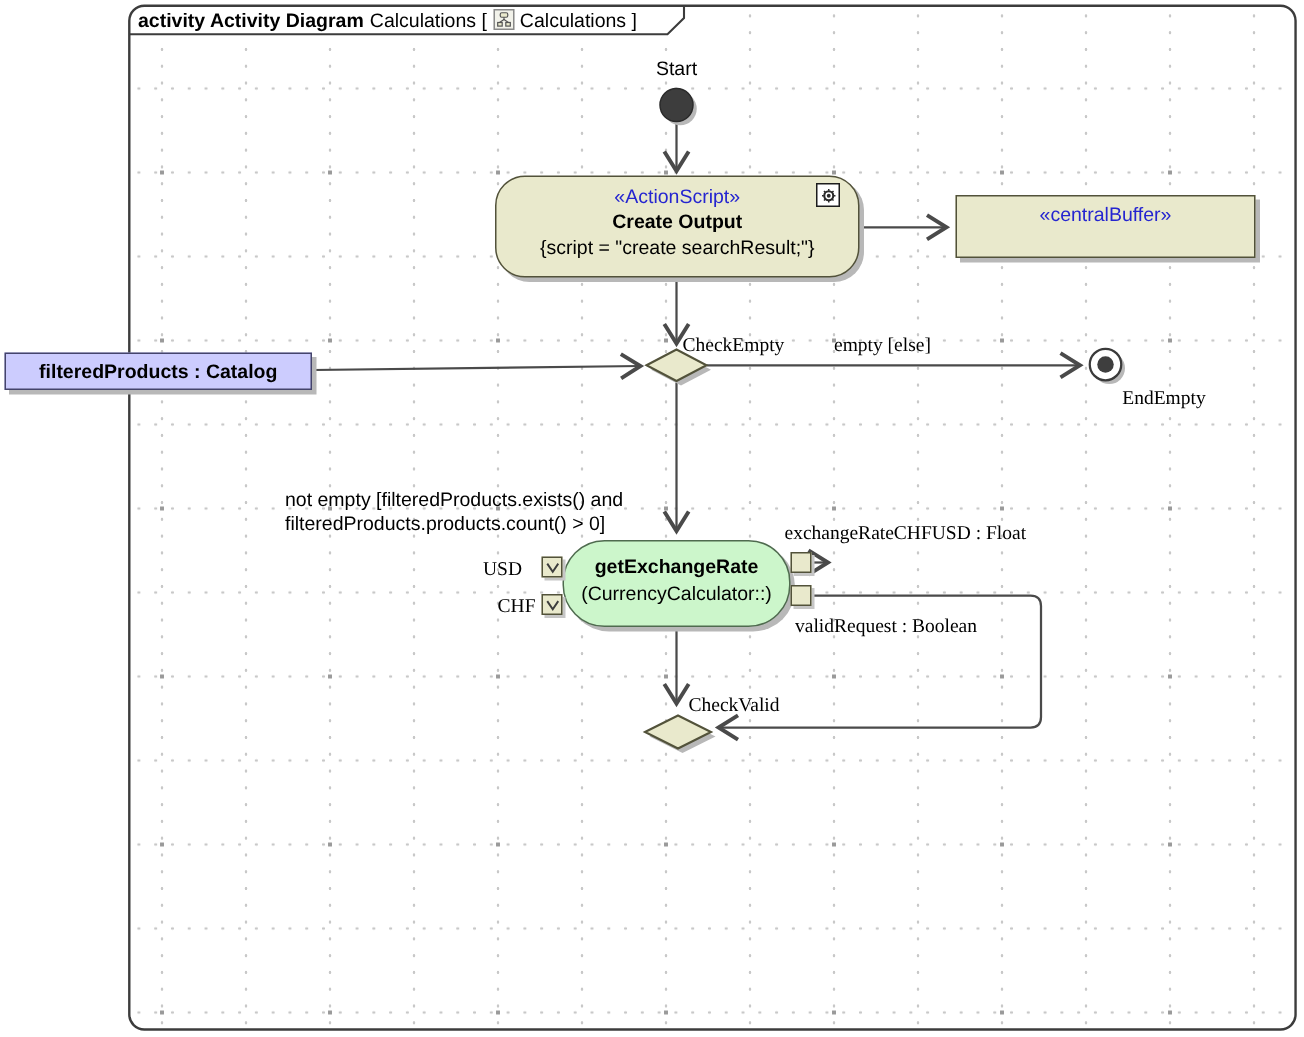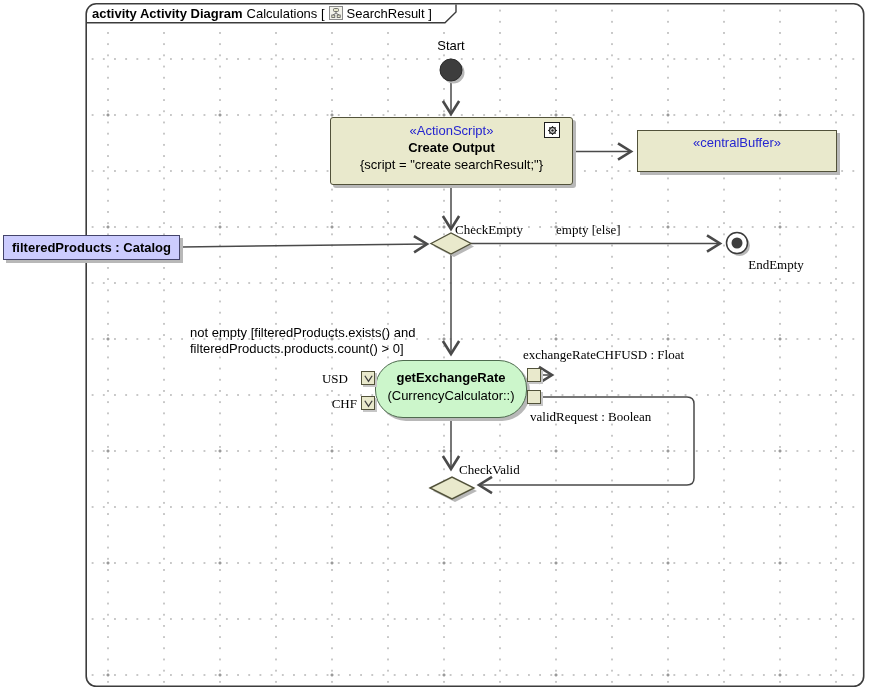--- a/index.html
+++ b/index.html
@@ -20,21 +20,21 @@
   }
   svg.layer { position:absolute; left:0; top:0; }
   .abs { position:absolute; white-space:nowrap; }
 
   .node {
     position:absolute; box-sizing:border-box;
     background:#e9e9cc; border:1.5px solid #52523a;
     box-shadow:3px 3px 0 #b8b8b8;
     display:flex; flex-direction:column; align-items:center;
   }
-  .rounded { border-radius:3px; }
+  .rounded { border-radius:20px; }
   .action-green { background:#ccf6cb; border-color:#4f6b4f; border-radius:28px; }
   .object-node { background:#ccccfe; border-color:#44446b; justify-content:center; }
   .stereotype { color:#2525d0; line-height:17px; }
   .node-name { font-weight:bold; line-height:17px; }
   .node-body { line-height:17px; }
 
   .pin {
     position:absolute; width:14px; height:14px; box-sizing:border-box;
     background:#e9e9cc; border:1.2px solid #52523a; box-shadow:2px 2px 0 #c6c6c6;
     display:flex; align-items:center; justify-content:center;
@@ -103,21 +103,21 @@
     <span class="title-bold">activity Activity Diagram</span>
     <span>Calculations [</span>
     <span class="mini-icon">
       <svg width="10" height="10" viewBox="0 0 10 10">
         <rect x="2.5" y="0.5" width="5" height="3" rx="1" fill="#e9e9cc" stroke="#555" stroke-width="0.8"></rect>
         <path d="M5,3.5 V5 M5,5 L2,7 M5,5 L8,7" stroke="#555" stroke-width="0.8" fill="none"></path>
         <rect x="0.8" y="7" width="3" height="2.4" fill="#e9e9cc" stroke="#555" stroke-width="0.8"></rect>
         <rect x="6.2" y="7" width="3" height="2.4" fill="#e9e9cc" stroke="#555" stroke-width="0.8"></rect>
       </svg>
     </span>
-    <span>SearchResult ]</span>
+    <span>Calculations ]</span>
   </div>
 
   <div class="abs" style="left:420px; top:38px; width:62px; text-align:center;">Start</div>
 
   <div class="node rounded" style="left:330px; top:117px; width:243px; height:68px; padding-top:4px;">
     <div class="stereotype">«ActionScript»</div>
     <div class="node-name">Create Output</div>
     <div class="node-body">{script = "create searchResult;"}</div>
   </div>
   <div class="gear-badge">
@@ -125,21 +125,21 @@
       <circle cx="5.5" cy="5.5" r="3" fill="none" stroke="#2a2a2a" stroke-width="1.4"></circle>
       <circle cx="5.5" cy="5.5" r="1.3" fill="#2a2a2a"></circle>
       <path d="M5.5,1 V2.2 M5.5,8.8 V10 M1,5.5 H2.2 M8.8,5.5 H10 M2.3,2.3 L3.2,3.2 M7.8,7.8 L8.7,8.7 M8.7,2.3 L7.8,3.2 M3.2,7.8 L2.3,8.7" stroke="#2a2a2a" stroke-width="1"></path>
     </svg>
   </div>
 
   <div class="node" style="left:637px; top:130px; width:200px; height:42px; padding-top:4px;">
     <div class="stereotype" style="line-height:16px;">«centralBuffer»</div>
   </div>
 
-  <div class="node object-node" style="left:3px; top:235px; width:177px; height:25px;">
+  <div class="node object-node" style="left:3px; top:235px; width:205px; height:25px;">
     <div class="node-name">filteredProducts : Catalog</div>
   </div>
 
   <div class="edge-label" style="left:455px; top:222px;">CheckEmpty</div>
   <div class="edge-label" style="left:556px; top:222px;">empty [else]</div>
   <div class="edge-label" style="left:703px; top:257px; width:68px; text-align:center;margin-left:39px;">EndEmpty</div>
 
   <div class="guard-block">
     <div>not empty [filteredProducts.exists() and</div>
     <div>filteredProducts.products.count() &gt; 0]</div>

